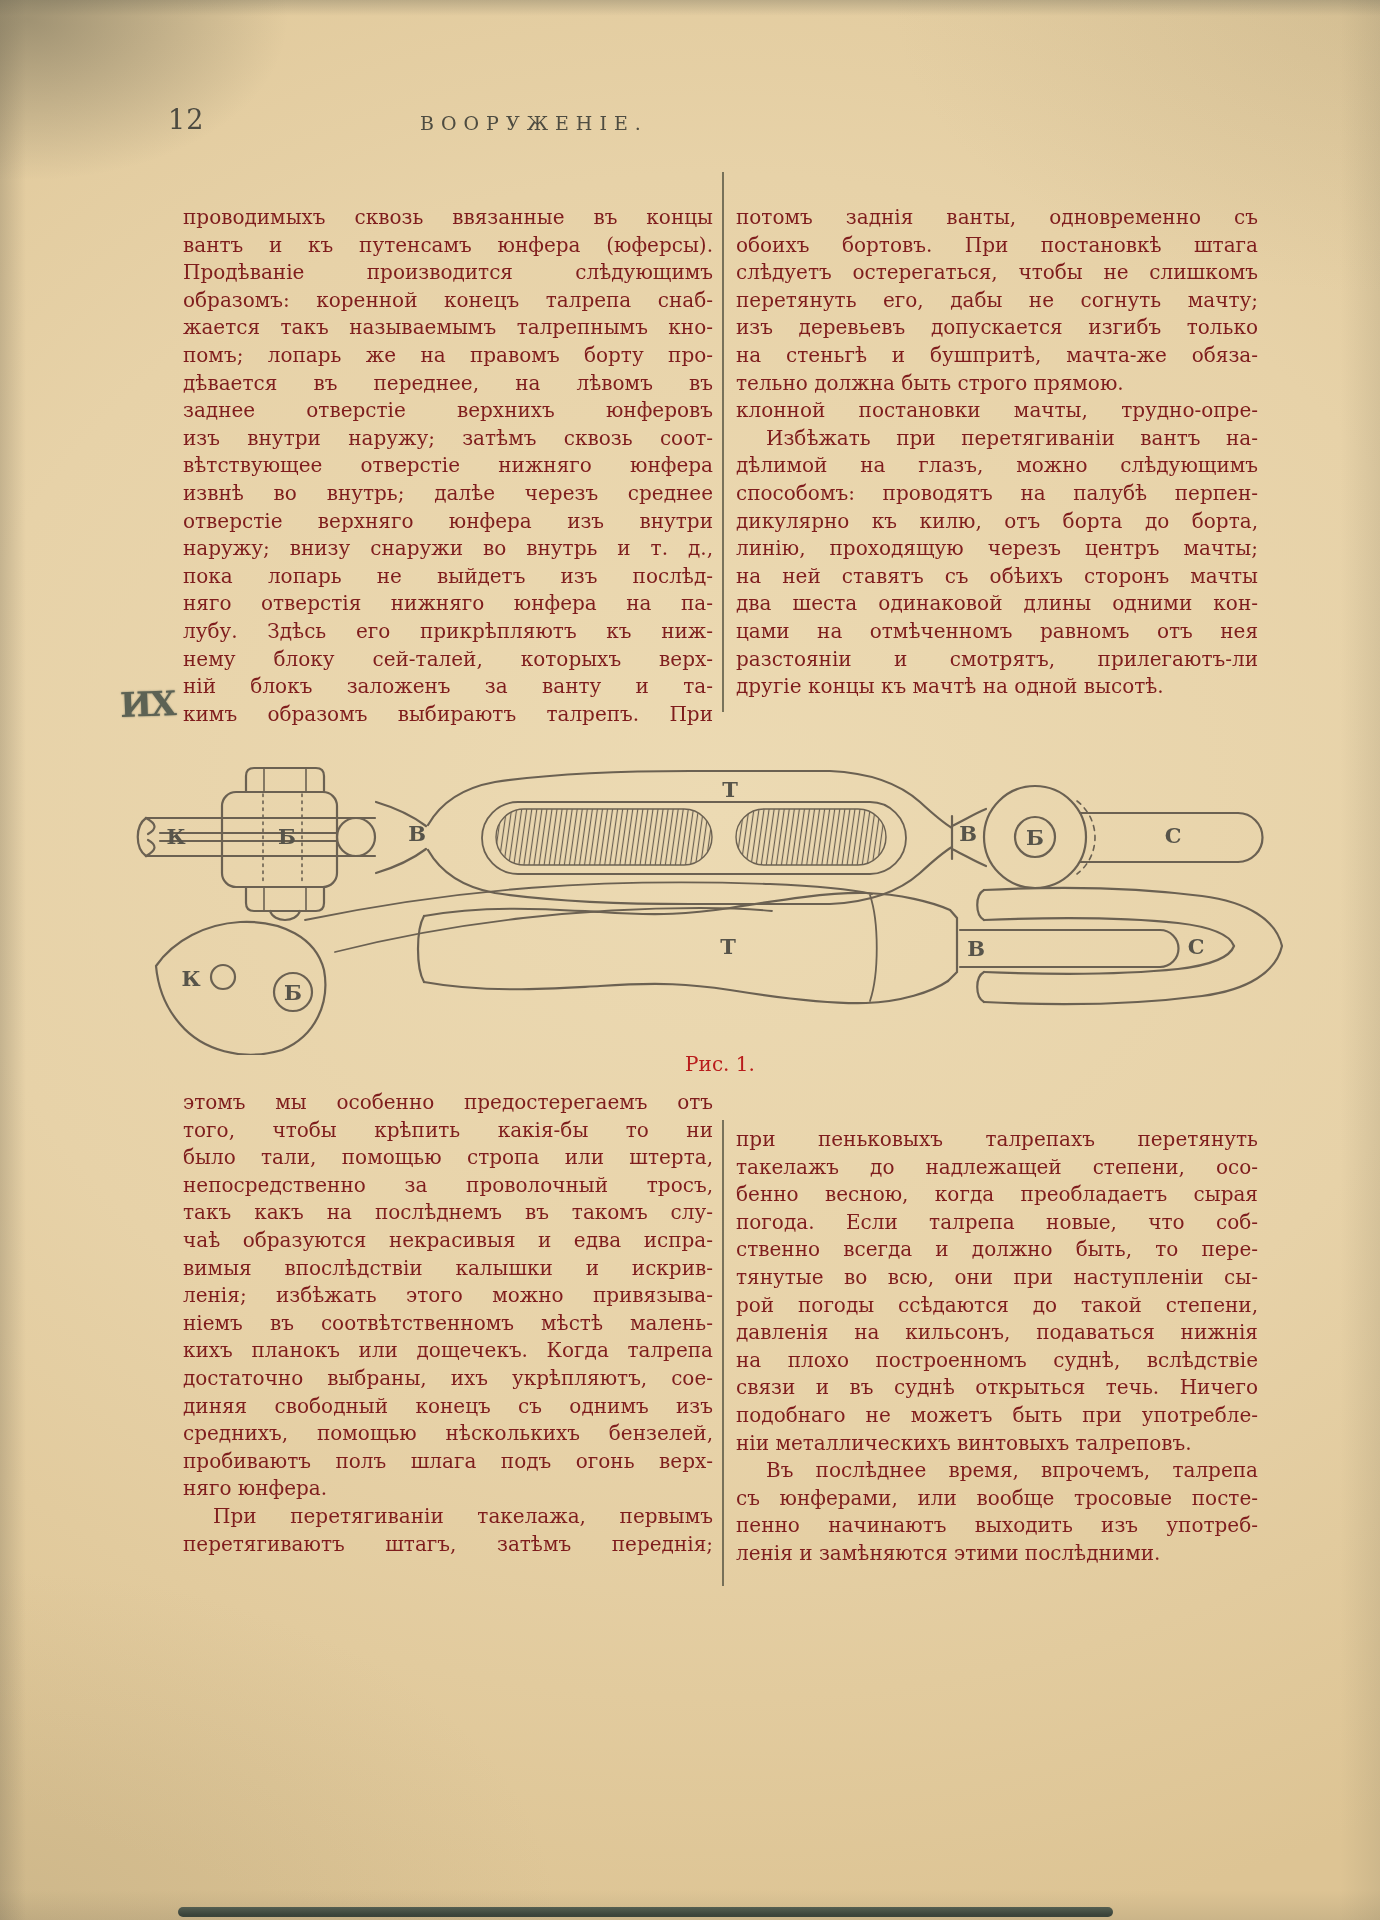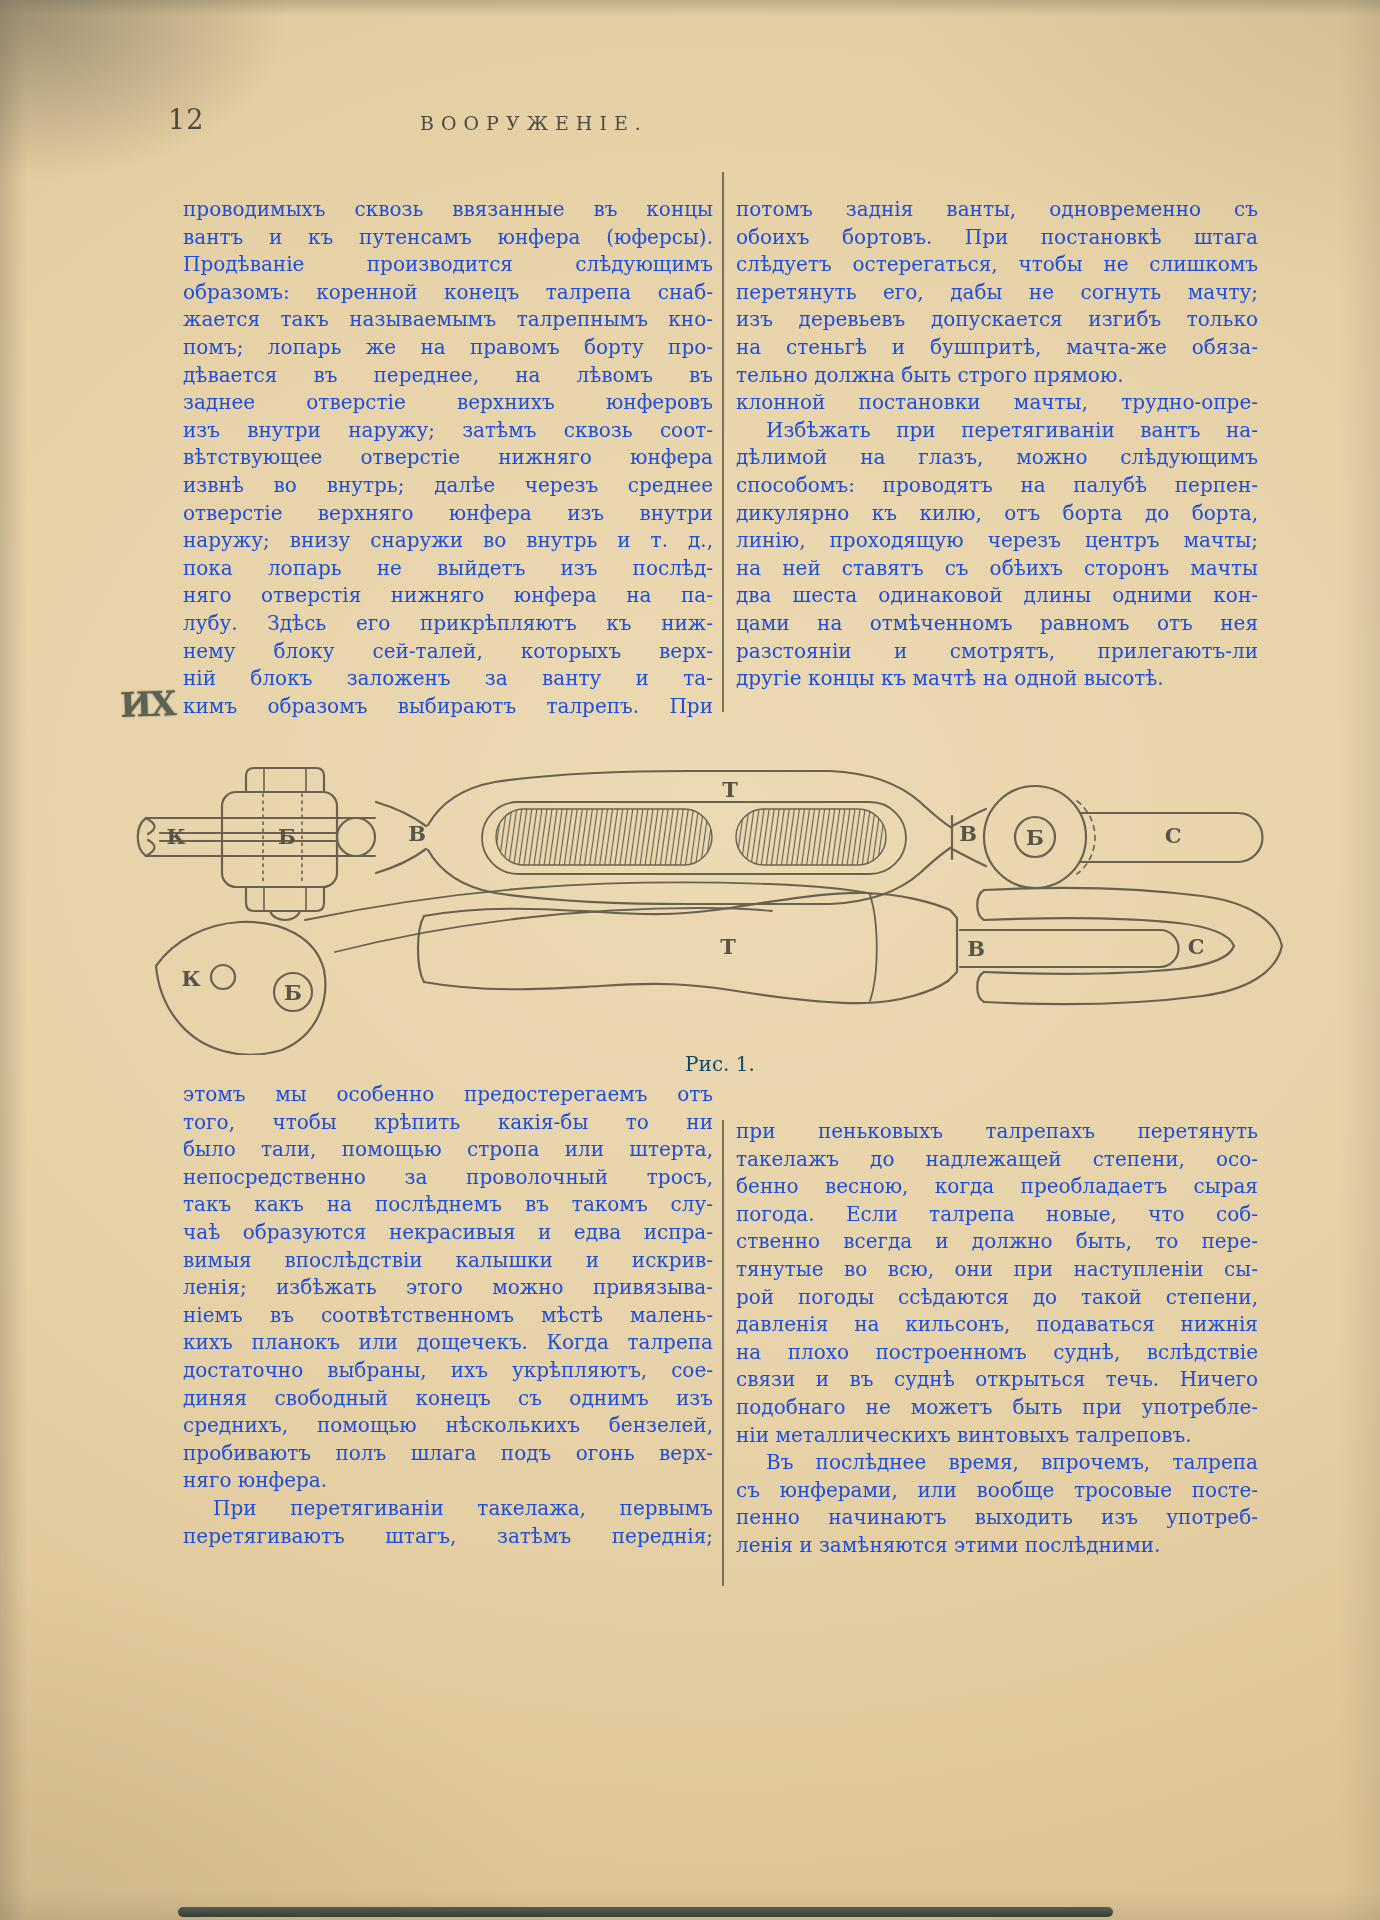--- a/index.html
+++ b/index.html
@@ -15,33 +15,33 @@
       linear-gradient(0deg, rgba(130,118,92,0.20) 0px, rgba(130,118,92,0) 30px),
       radial-gradient(ellipse 700px 420px at 100% 0%, rgba(160,146,112,0.20), rgba(160,146,112,0) 70%),
       radial-gradient(ellipse 800px 500px at 0% 100%, rgba(152,138,104,0.22), rgba(152,138,104,0) 70%),
       radial-gradient(ellipse 1400px 1150px at 52% 42%, #ecdab3 0%, #e7d2a8 55%, #ddc494 100%);
     color:#504e42;
   }
   .abs{position:absolute;}
   .pagenum{left:168px;top:104px;font-size:27px;letter-spacing:1px;color:#4c4a40;}
   .runhead{left:420px;top:112px;width:350px;text-align:left;font-size:19px;
            letter-spacing:7px;color:#4e4c41;}
-  .col{font-size:20px;line-height:27.6px;color:#1d4ed8;}
+  .col{font-size:20px;line-height:27.6px;color:#7f1d1d;margin-top:8px;}
   .col-top-left{left:183px;top:196px;width:530px;}
   .col-top-right{left:736px;top:196px;width:522px;}
   .col-bot-left{left:183px;top:1081px;width:530px;}
   .col-bot-right{left:736px;top:1118px;width:522px;}
   .tline{text-align:justify;text-align-last:justify;height:27.6px;overflow:hidden;}
   .tline.endline{text-align-last:left;}
   .tline.indent{text-indent:30px;}
   .vrule{width:2px;background:rgba(82,80,63,0.75);}
   .vrule-top{left:722px;top:172px;height:540px;}
   .vrule-bot{left:722px;top:1120px;height:466px;}
   .figwrap{left:130px;top:740px;width:1160px;height:315px;}
-  .figcaption{left:570px;top:1052px;width:300px;text-align:center;font-size:20px;color:#0c4a6e;}
+  .figcaption{left:570px;top:1052px;width:300px;text-align:center;font-size:20px;color:#b91c1c;}
   .stamp{left:120px;top:684px;width:62px;height:42px;font-size:34px;font-weight:bold;
          color:#3e4a42;opacity:0.82;letter-spacing:-2px;transform:rotate(-2deg);
          text-shadow:0 0 2px rgba(62,74,66,0.7);}
   .edgebar{left:178px;top:1907px;width:935px;height:10px;border-radius:5px;opacity:0.92;
            background:linear-gradient(180deg,#4a574d 0%,#2e3a33 80%);}
   svg text{font-family:"DejaVu Serif","DejaVu Sans",serif;font-weight:bold;font-size:21px;fill:#57544a;}
 </style>
 </head>
 <body>
 

